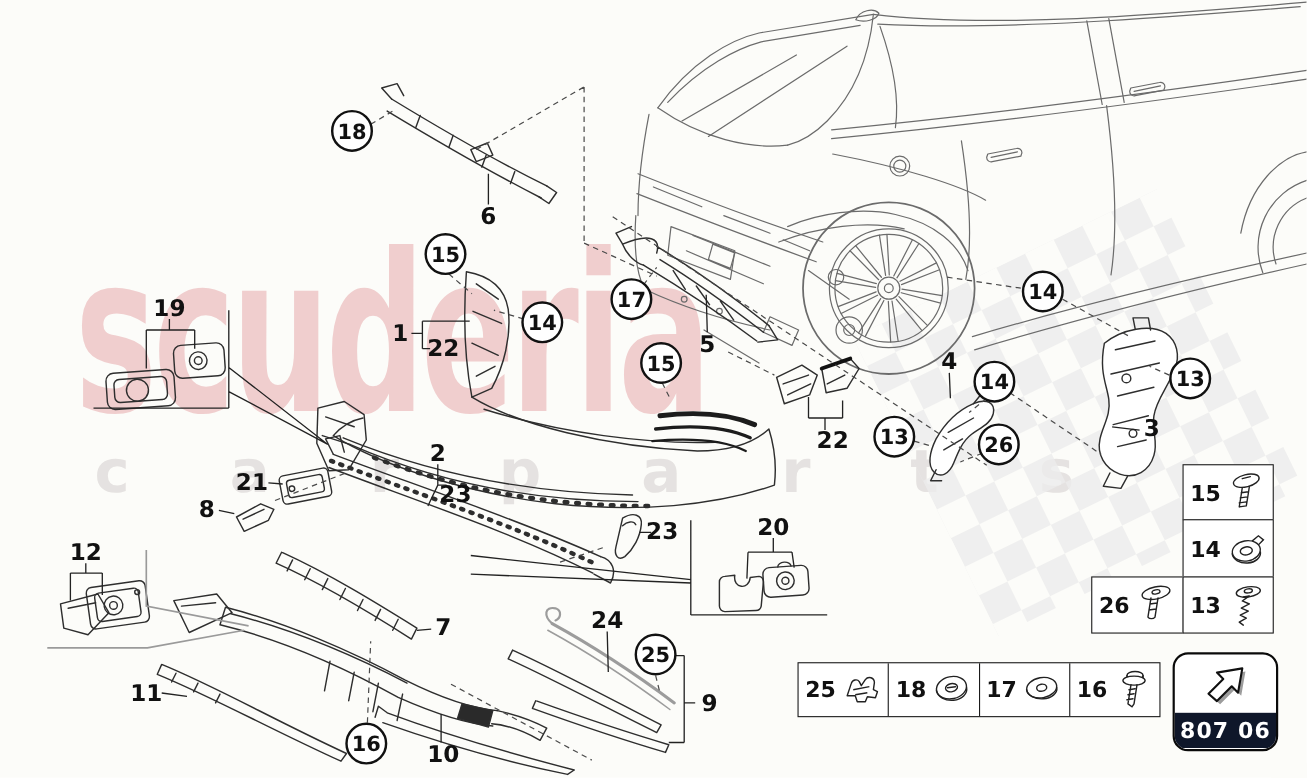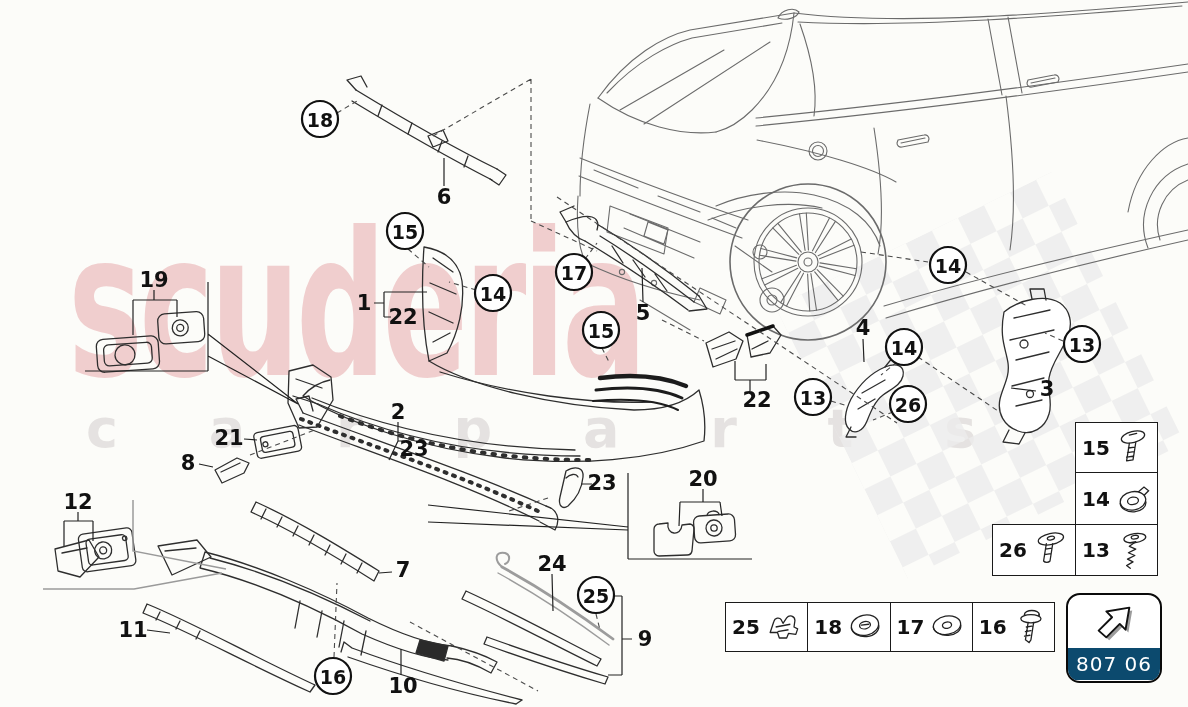--- a/index.html
+++ b/index.html
@@ -25,21 +25,21 @@
   .lnum{font-weight:bold;font-size:20px;color:#111;}
   #legend-row{position:absolute;left:725px;top:602px;width:330px;height:50px;
          border:1.6px solid #1a1a1a;background:#fff;display:flex;box-sizing:border-box;}
   #legend-row .rcell{flex:1;display:flex;align-items:center;padding:1px 2px 1px 6px;gap:1px;
          border-right:1.6px solid #1a1a1a;box-sizing:border-box;}
   #legend-row .rcell:last-child{border-right:none;}
   
   #badge{position:absolute;left:1066px;top:593px;width:96px;height:90px;border:2.5px solid #0a0a0a;
          border-radius:14px;background:#fff;overflow:hidden;box-sizing:border-box;}
   #badge .arrowbox{height:53px;display:flex;align-items:center;justify-content:center;}
-  #badge .code{height:32px;background:#0c4a6e;color:#fff;font-weight:normal;font-size:20px;
+  #badge .code{height:32px;background:#0f172a;color:#fff;font-weight:bold;font-size:20px;
          display:flex;align-items:center;justify-content:center;letter-spacing:1px;}
   .icon svg{display:block;}
 </style>
 </head>
 <body>
 
 <div id="stage">
 
   <div id="wm1">scuderia</div>
   <div id="wm2">c a r p a r t s</div>

